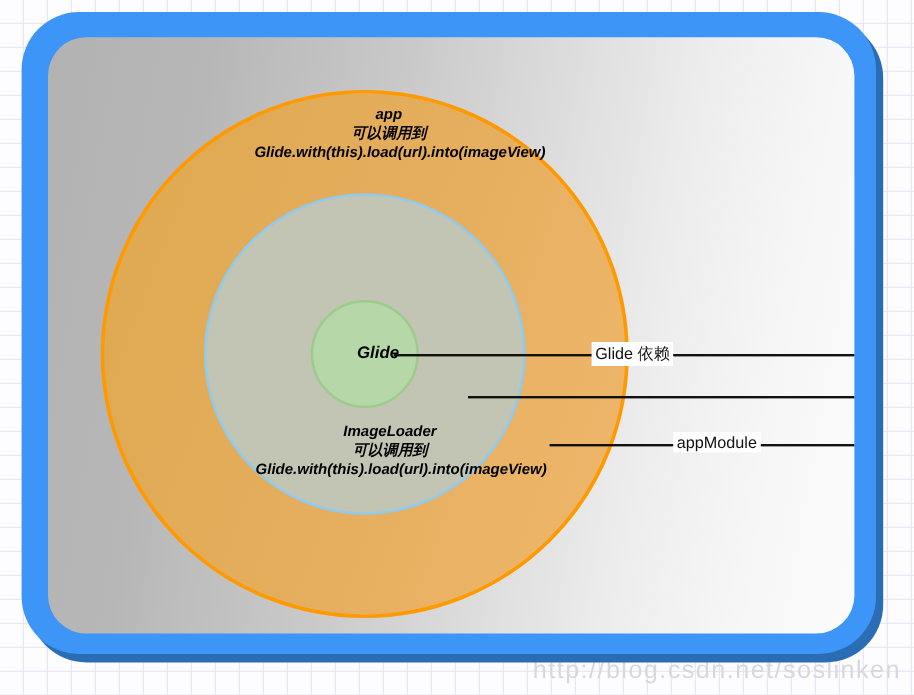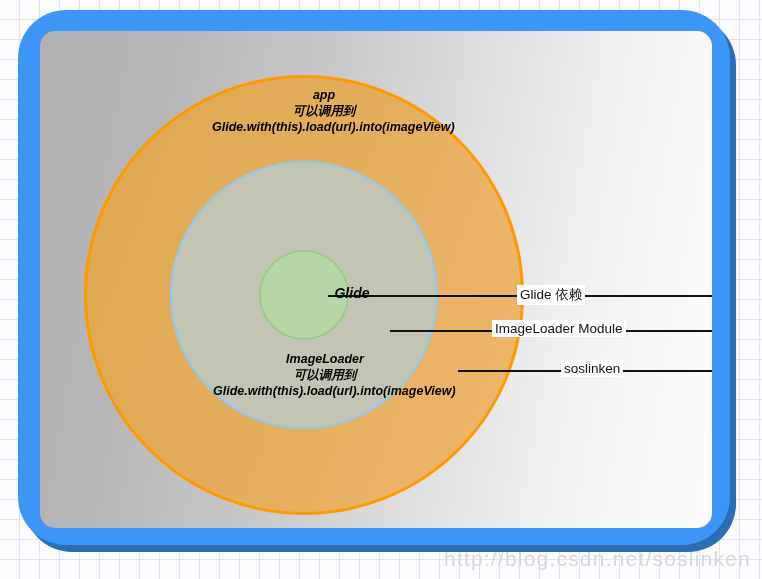--- a/index.html
+++ b/index.html
@@ -53,21 +53,21 @@
     background: #3d96f7;
     box-shadow: 6px 7px 0 0 #2a6db5;
     z-index: 3;
   }
   #canvas-panel {
     position: absolute;
     left: 22px;
     top: 21px;
     width: 672px;
     height: 497px;
-    border-radius: 15px;
+    border-radius: 32px;
     overflow: hidden;
     background: linear-gradient(100deg,
         #b2b2b2 0%, #b7b7b7 18%,
         #c9c9c9 40%, #dddddd 58%,
         #eeeeee 74%, #f7f7f7 88%, #fbfbfb 100%);
   }
 
   
   .circle {
     position: absolute;
@@ -121,21 +121,20 @@
     left: 173px;
     top: 320px;
     width: 224px;
     font-size: 12.5px;
   }
   #glide-caption {
     left: 219px;
     top: 254px;
     width: 112px;
     font-size: 14px;
-    padding-left: 37px;
   }
 
   
   #api-heading {
     position: absolute;
     left: 542px;
     top: 74px;
     font-size: 16px;
     color: #1a1a1a;
     white-space: nowrap;
@@ -192,23 +191,22 @@
 Glide.with(this).load(url).into(imageView)</div>
 
     <div id="imageloader-caption" class="circle-caption">ImageLoader
 可以调用到
 Glide.with(this).load(url).into(imageView)</div>
 
     <div id="glide-caption" class="circle-caption">Glide</div>
 
 
     <div class="leader-line" style="left:288px; top:264px; width:400px;"></div>
-    <div class="leader-label" style="left:453px; top:254px;margin-left:24px;">Glide 依赖</div>
+    <div class="leader-label" style="left:453px; top:254px;">Glide 依赖</div>
 
     <div class="leader-line" style="left:350px; top:299px; width:338px;"></div>
-    <div class="leader-label" style="left:452px; top:289px;">ImageLoader Module</div>
 
     <div class="leader-line" style="left:418px; top:339px; width:270px;"></div>
-    <div class="leader-label" style="left:521px; top:329px;">soslinken</div>
+    <div class="leader-label" style="left:521px; top:329px;">appModule</div>
 
 
   </div>
 </div>
 
 </body></html>

